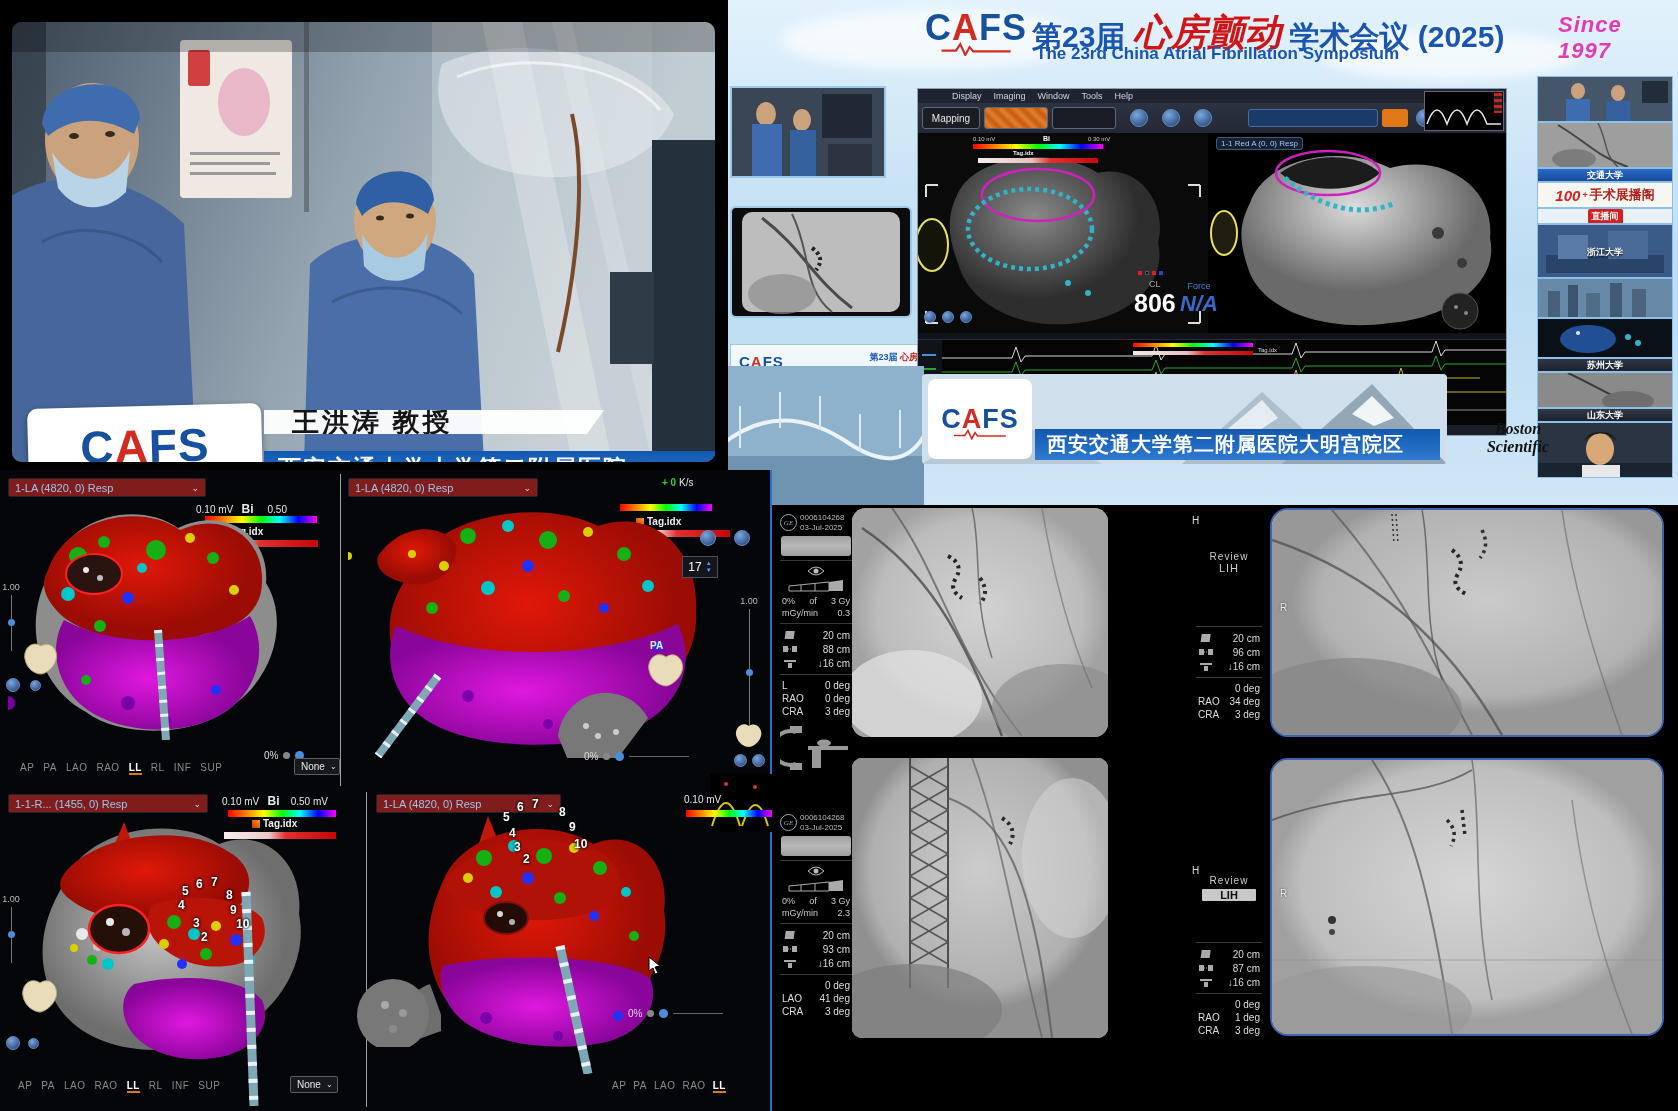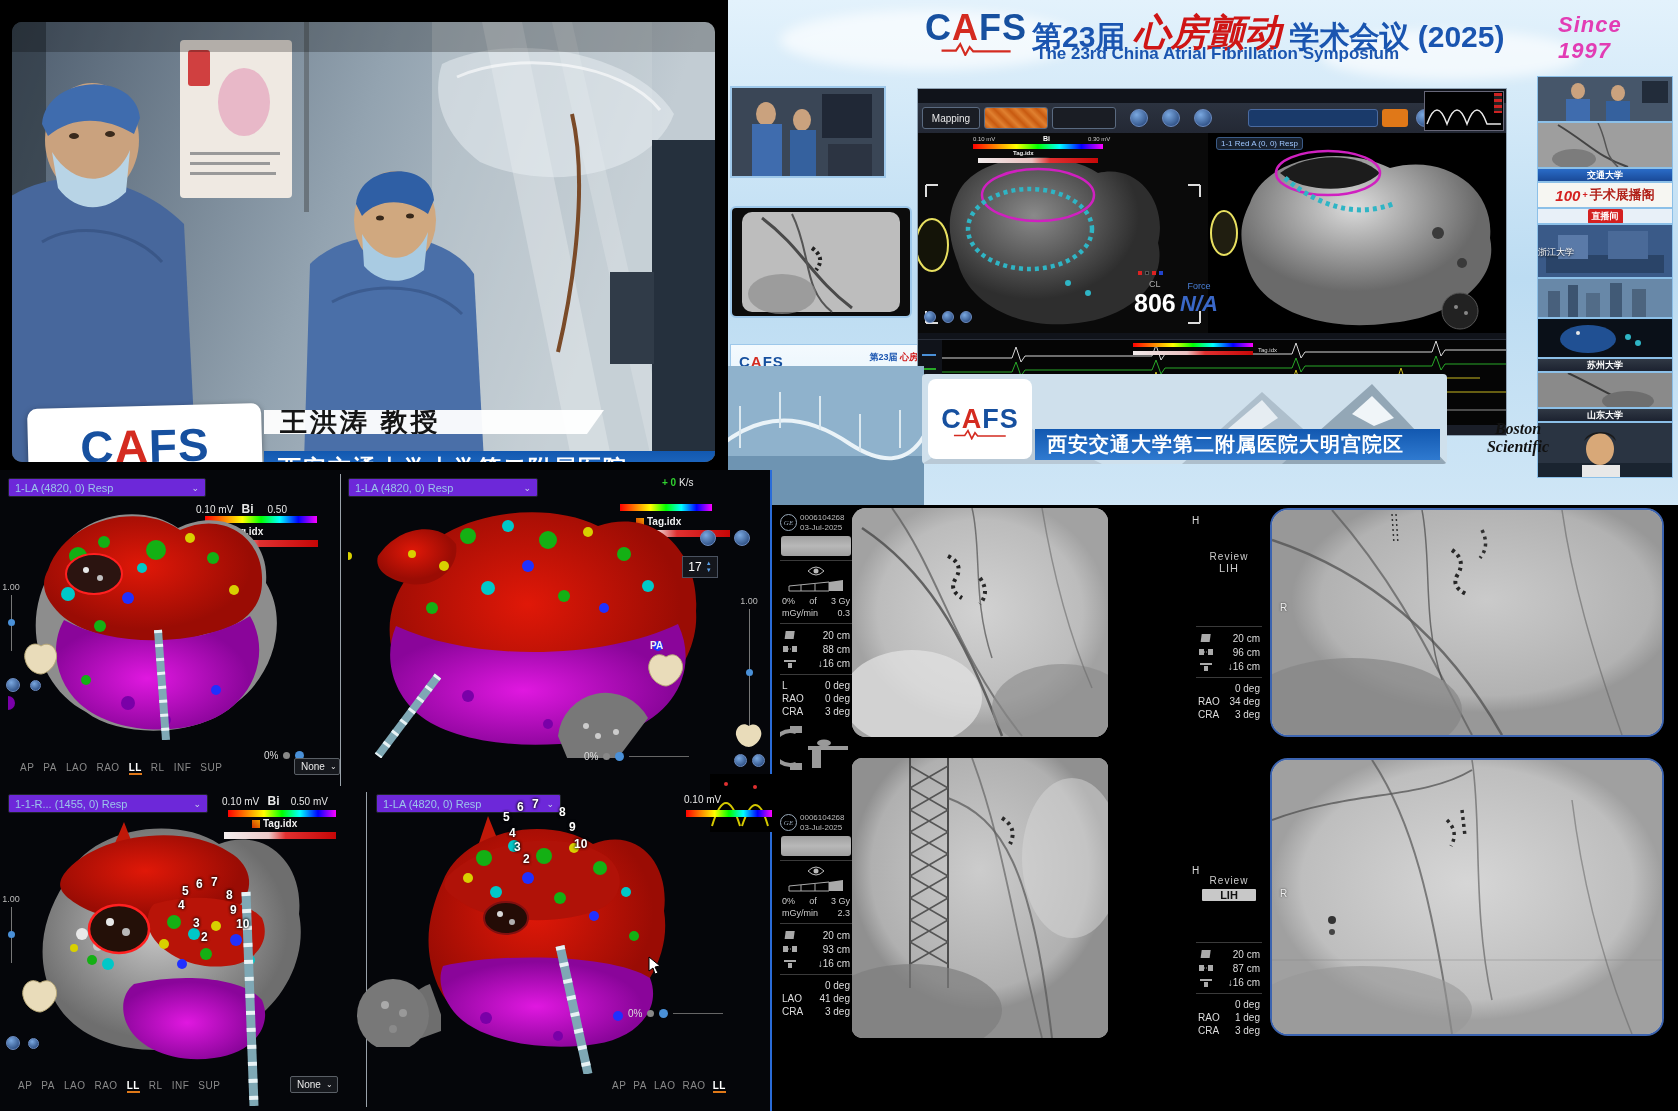--- a/index.html
+++ b/index.html
@@ -12,21 +12,21 @@
 
 .cafs{position:relative;font-weight:bold;color:#17509f;line-height:1;display:inline-block;letter-spacing:1px}
 .cafs .a{color:#d42b20}
 .cafs svg{position:absolute;left:-4%;bottom:-28%;width:108%;height:40%}
 
 
 .q-tl{left:0;top:0;width:728px;height:470px;background:#000;z-index:3}
 .video{position:absolute;left:12px;top:22px;width:703px;height:440px;border-radius:10px;overflow:hidden;
   background:linear-gradient(110deg,#4e5d6e,#93a3b0 45%,#c2ccd3 80%)}
 .name-strip{position:absolute;left:252px;top:388px;width:340px;height:24px;background:rgba(255,255,255,.95);
-  clip-path:polygon(0 0,100% 0,95% 100%,0 100%);display:flex;align-items:center;padding-left:16px;
+  clip-path:polygon(0 0,100% 0,95% 100%,0 100%);display:flex;align-items:center;padding-left:28px;
   font-size:27px;font-weight:bold;color:#151515;letter-spacing:3px}
 .hosp-strip{position:absolute;left:252px;top:429px;width:463px;height:34px;
   background:linear-gradient(180deg,#1258b0,#2f7ad0);display:flex;align-items:center;padding-left:14px;
   font-size:23px;font-weight:bold;color:#fff;letter-spacing:2px}
 .cafs-card{position:absolute;left:16px;top:384px;width:234px;height:80px;background:#fff;border-radius:10px;
   transform:rotate(-1.5deg);display:flex;align-items:center;justify-content:center;box-shadow:0 2px 6px rgba(0,0,0,.4)}
 
 
 .q-tr{left:720px;top:0;width:958px;height:505px;z-index:1;
   background:linear-gradient(180deg,#e3f2fc,#bcdcf2 55%,#cfe6f6)}
@@ -45,39 +45,39 @@
 .views{position:absolute;left:0;top:44px;width:100%;height:200px;background:#000}
 .ecgpanel{position:absolute;left:0;top:250px;width:100%;height:86px;background:#050505;border-top:1px solid #2a2f3a}
 .cl-block{position:absolute;text-align:center;color:#fff}
 .maplabel{position:absolute;background:#17202e;border:1px solid #3a5a86;border-radius:3px;color:#9fc6ff;
   font-size:8px;padding:1px 4px}
 .tinybar{position:absolute;height:5px;background:linear-gradient(90deg,#f00,#ff8000,#ff0,#0f0,#0ff,#00f,#f0f)}
 .tagbar{position:absolute;height:5px;background:linear-gradient(90deg,#f2ecec,#eac0c0 45%,#e03030 60%,#c80808)}
 
 .thumbcol{position:absolute;left:817px;top:76px;width:136px}
 .thumb{position:relative;width:100%;border:1px solid #8cc0e8;overflow:hidden;background:#223}
-.cap{position:absolute;left:0;right:0;bottom:1px;text-align:left;font-size:9px;color:#fff;
-  text-shadow:0 1px 2px #000;font-weight:normal}
+.cap{position:absolute;left:0;right:0;bottom:1px;text-align:center;font-size:9px;color:#fff;
+  text-shadow:0 1px 2px #000;font-weight:bold}
 .capstrip{display:flex;align-items:center;justify-content:center;font-size:9px;color:#fff;font-weight:bold;
   background:linear-gradient(180deg,#2a6cc8,#1a4a98)}
 .badge{background:#d42020;color:#fff;font-size:9px;font-weight:bold;padding:1px 4px;border-radius:2px}
 
 .banner{position:absolute;left:202px;top:374px;width:525px;height:90px;overflow:hidden;border-radius:4px}
 .team-strip{position:absolute;left:115px;top:6px;width:175px;height:46px;background:rgba(255,255,255,.93);
   border-radius:6px;display:flex;flex-direction:column;align-items:center;justify-content:center;
   font-size:15px;font-weight:bold;color:#222;line-height:1.4}
 .banner-blue{position:absolute;left:113px;top:55px;width:405px;height:31px;
   background:linear-gradient(180deg,#1258b0,#2f7ad0);display:flex;align-items:center;padding-left:12px;
   font-size:20px;font-weight:bold;color:#fff;letter-spacing:1px}
 .vendor{position:absolute;left:753px;top:420px;width:90px;text-align:center;color:#111;
   font-family:"Liberation Serif",serif;font-style:italic;font-weight:bold;font-size:16px;line-height:1.1}
 
 
 .q-bl{left:0;top:470px;width:772px;height:641px;background:#05060a;z-index:2}
-.mhead{position:absolute;height:19px;background:#6d28d9;border:1px solid #20242a;border-radius:2px;
+.mhead{position:absolute;height:19px;background:#7f1d1d;border:1px solid #20242a;border-radius:2px;
   display:flex;align-items:center;gap:8px;padding:0 6px;font-size:11px;color:#9cc4ea;white-space:nowrap}
 .mhead .chev{color:#c8d8ea;font-size:9px}
 .sc-lab{position:absolute;font-size:10px;color:#e8e8e8;white-space:nowrap}
 .sc-lab b{font-size:12px}
 .rainbow{position:absolute;height:7px;background:linear-gradient(90deg,#f00,#ff8000,#ff0,#0f0,#0ff,#00f,#f0f)}
 .tagl{position:absolute;font-size:10px;font-weight:bold;color:#f0f0f0;display:flex;align-items:center;gap:3px}
 .tagl i{width:8px;height:8px;background:linear-gradient(45deg,#d43000,#f0a000);display:inline-block}
 .tagb{position:absolute;height:7px;background:linear-gradient(90deg,#f5efef,#ecc8c8 40%,#e03030 55%,#c60606)}
 .orient{position:absolute;display:flex;gap:9px;font-size:10px;color:#8a8a8a;letter-spacing:.5px}
 .orient span{cursor:default}
@@ -173,20 +173,27 @@
     <div class="abs" style="left:62px;top:20px;width:210px;text-align:right;font-size:8px;font-weight:bold;color:#1a55b0">The 23rd China Atrial Fibrillation Symposium</div>
     <svg class="abs" style="left:0;top:38px" width="276" height="56">
       <rect width="276" height="56" fill="#7ea6c4"></rect>
           <rect y="34" width="276" height="22" fill="#5d87a8"></rect>
       <path d="M0,30 Q70,2 140,30 Q210,58 276,26" stroke="#e8f2f8" stroke-width="3" fill="none"></path>
       <path d="M20,32 V14 M60,28 V10 M100,28 V12 M150,34 V16 M200,36 V18 M250,30 V14" stroke="#d8e6ee" stroke-width="1.5"></path>
     </svg>
   </div>
 
   <div class="carto">
+    <div class="menubar">
+      <span>Display</span>
+      <span>Imaging</span>
+      <span>Window</span>
+      <span>Tools</span>
+      <span>Help</span>
+    </div>
     <div class="toolbar">
       <div class="tbtn" style="left:4px;width:58px">Mapping</div>
       <div class="tbtn" style="left:66px;width:64px;background:repeating-linear-gradient(45deg,#c85a10,#e08030 5px,#c85a10 10px)"></div>
       <div class="tbtn" style="left:134px;width:64px"></div>
       <div class="cbtn" style="left:212px;top:6px;width:18px;height:18px"></div>
       <div class="cbtn" style="left:244px;top:6px;width:18px;height:18px"></div>
       <div class="cbtn" style="left:276px;top:6px;width:18px;height:18px"></div>
       <div class="abs" style="left:330px;top:6px;width:130px;height:18px;background:#1a3a6a;border:1px solid #4a6aa0;border-radius:3px"></div>
       <div class="abs" style="left:464px;top:6px;width:26px;height:18px;background:#e07818;border-radius:3px"></div>
       <div class="cbtn" style="left:498px;top:6px;width:18px;height:18px"></div>

